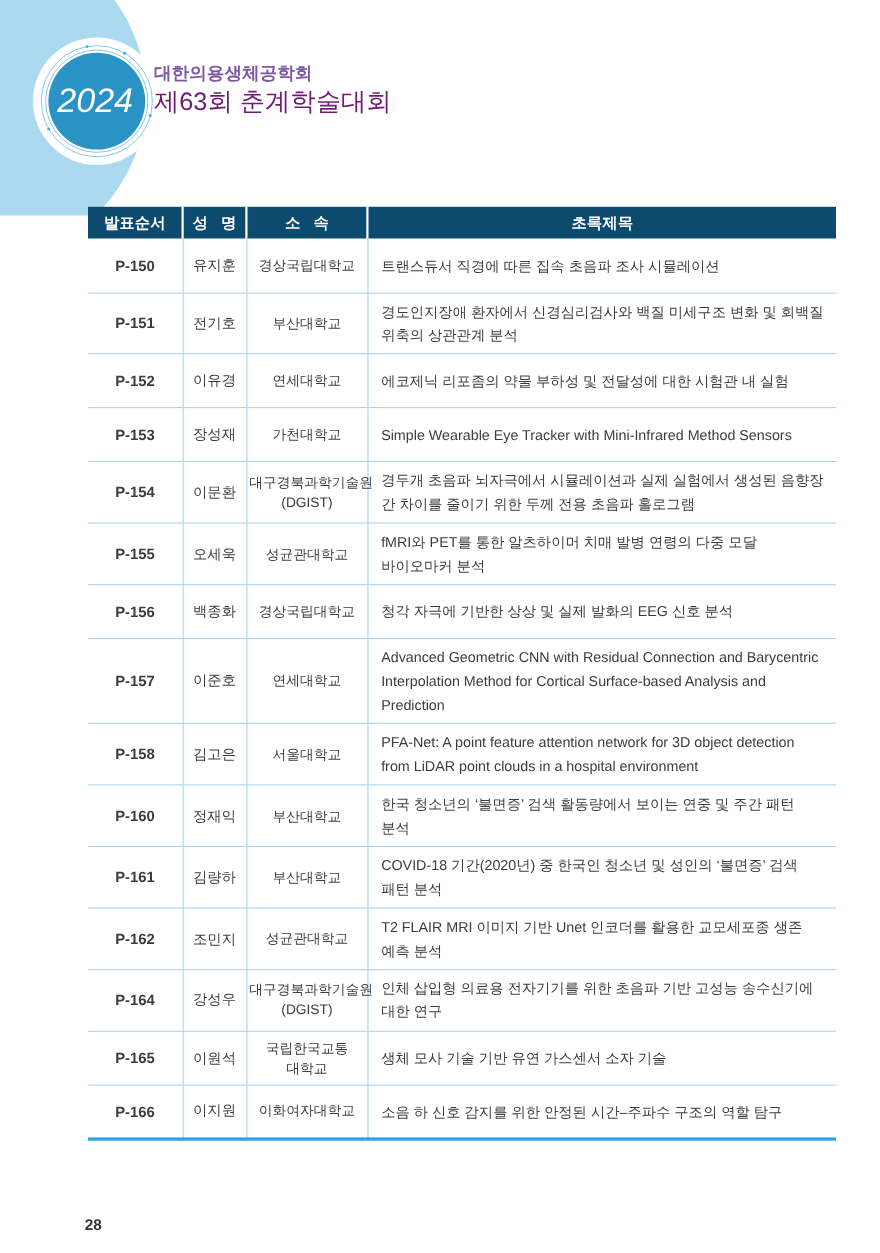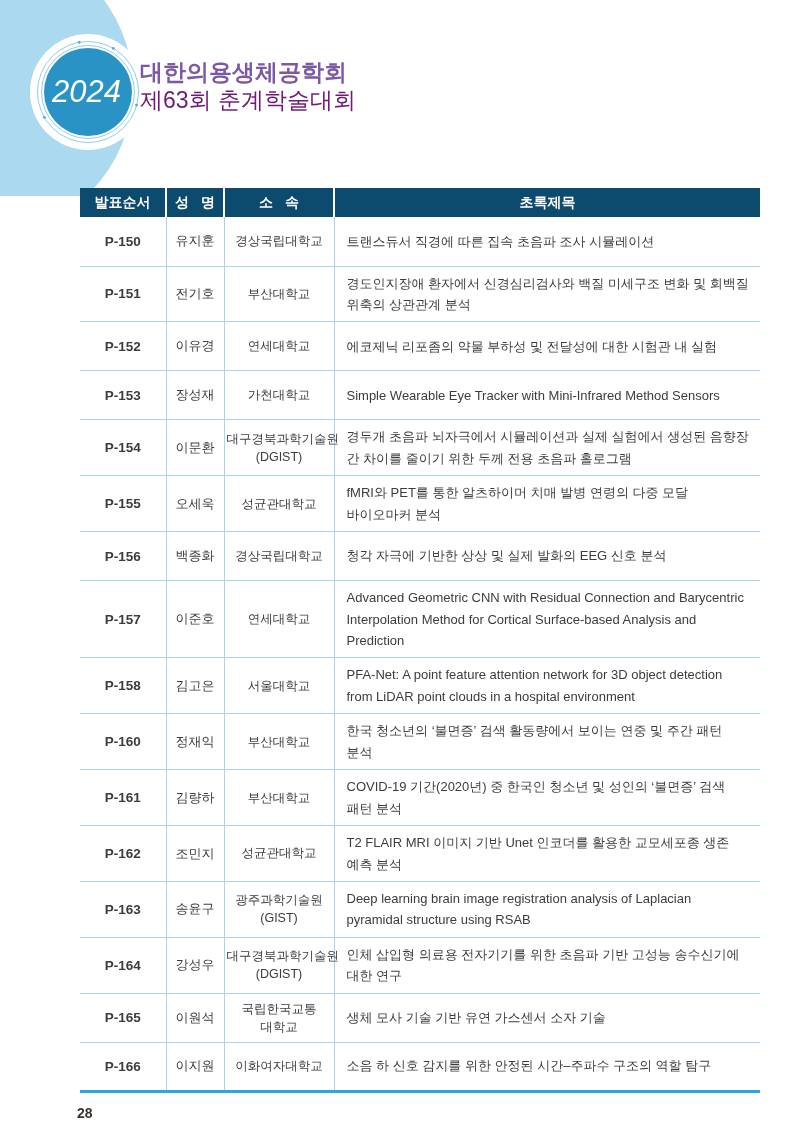--- a/index.html
+++ b/index.html
@@ -24,21 +24,21 @@
   .year-circle {
     position:absolute; left:44px; top:48px; width:88px; height:88px;
     border-radius:50%; background:#2a93c5;
     display:flex; align-items:center; justify-content:center;
   }
   .year-text {
     color:#ffffff; font-size:31px; font-weight:normal; font-style:italic;
     letter-spacing:0px; padding-right:3px;
   }
   .titles { position:absolute; left:140px; top:58px; line-height:1.22; }
-  .title-society { font-size:23px; font-weight:bold; color:#7d58a5; }
+  .title-society { font-size:16px; font-weight:bold; color:#7d58a5; }
   .title-conf    { font-size:23px; font-weight:normal; color:#701a75; }
 
   
   table.poster-table {
     position:absolute; left:80px; top:188px; width:680px;
     border-collapse:collapse; table-layout:fixed;
     border-bottom:3px solid #2aa7e0;
   }
   .poster-table thead th {
     background:#0c4a6e; color:#ffffff; font-size:14px; font-weight:bold;
@@ -171,35 +171,29 @@
       <tr>
         <td class="c-no">P-160</td>
         <td class="c-name">정재익</td>
         <td class="c-affil">부산대학교</td>
         <td class="c-title">한국 청소년의 ‘불면증’ 검색 활동량에서 보이는 연중 및 주간 패턴 분석</td>
       </tr>
       <tr>
         <td class="c-no">P-161</td>
         <td class="c-name">김량하</td>
         <td class="c-affil">부산대학교</td>
-        <td class="c-title">COVID-19 기간(2020년) 중 한국인 청소년 및 성인의 ‘불면증’ 검색 패턴 분석</td>
+        <td class="c-title">COVID-18 기간(2020년) 중 한국인 청소년 및 성인의 ‘불면증’ 검색 패턴 분석</td>
       </tr>
       <tr>
         <td class="c-no">P-162</td>
         <td class="c-name">조민지</td>
         <td class="c-affil">성균관대학교</td>
         <td class="c-title">T2 FLAIR MRI 이미지 기반 Unet 인코더를 활용한 교모세포종 생존 예측 분석</td>
       </tr>
       <tr>
-        <td class="c-no">P-163</td>
-        <td class="c-name">송윤구</td>
-        <td class="c-affil">광주과학기술원 (GIST)</td>
-        <td class="c-title">Deep learning brain image registration analysis of Laplacian pyramidal structure using RSAB</td>
-      </tr>
-      <tr>
         <td class="c-no">P-164</td>
         <td class="c-name">강성우</td>
         <td class="c-affil">대구경북과학기술원 (DGIST)</td>
         <td class="c-title">인체 삽입형 의료용 전자기기를 위한 초음파 기반 고성능 송수신기에 대한 연구</td>
       </tr>
       <tr>
         <td class="c-no">P-165</td>
         <td class="c-name">이원석</td>
         <td class="c-affil">국립한국교통 대학교</td>
         <td class="c-title">생체 모사 기술 기반 유연 가스센서 소자 기술</td>

